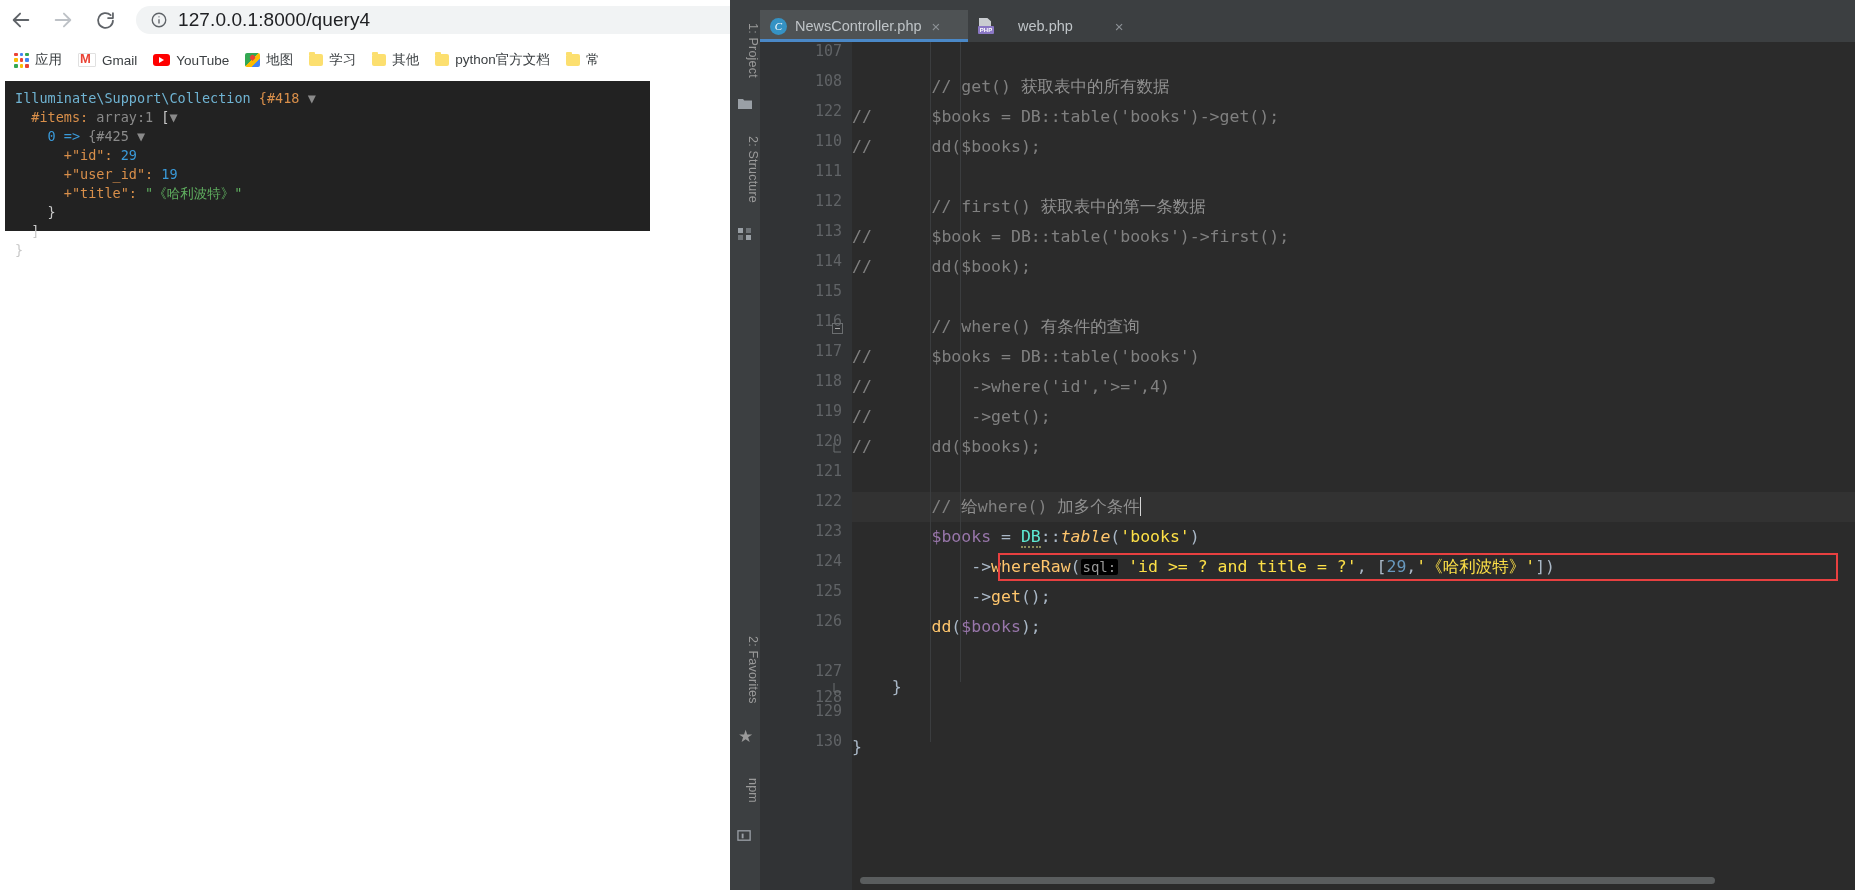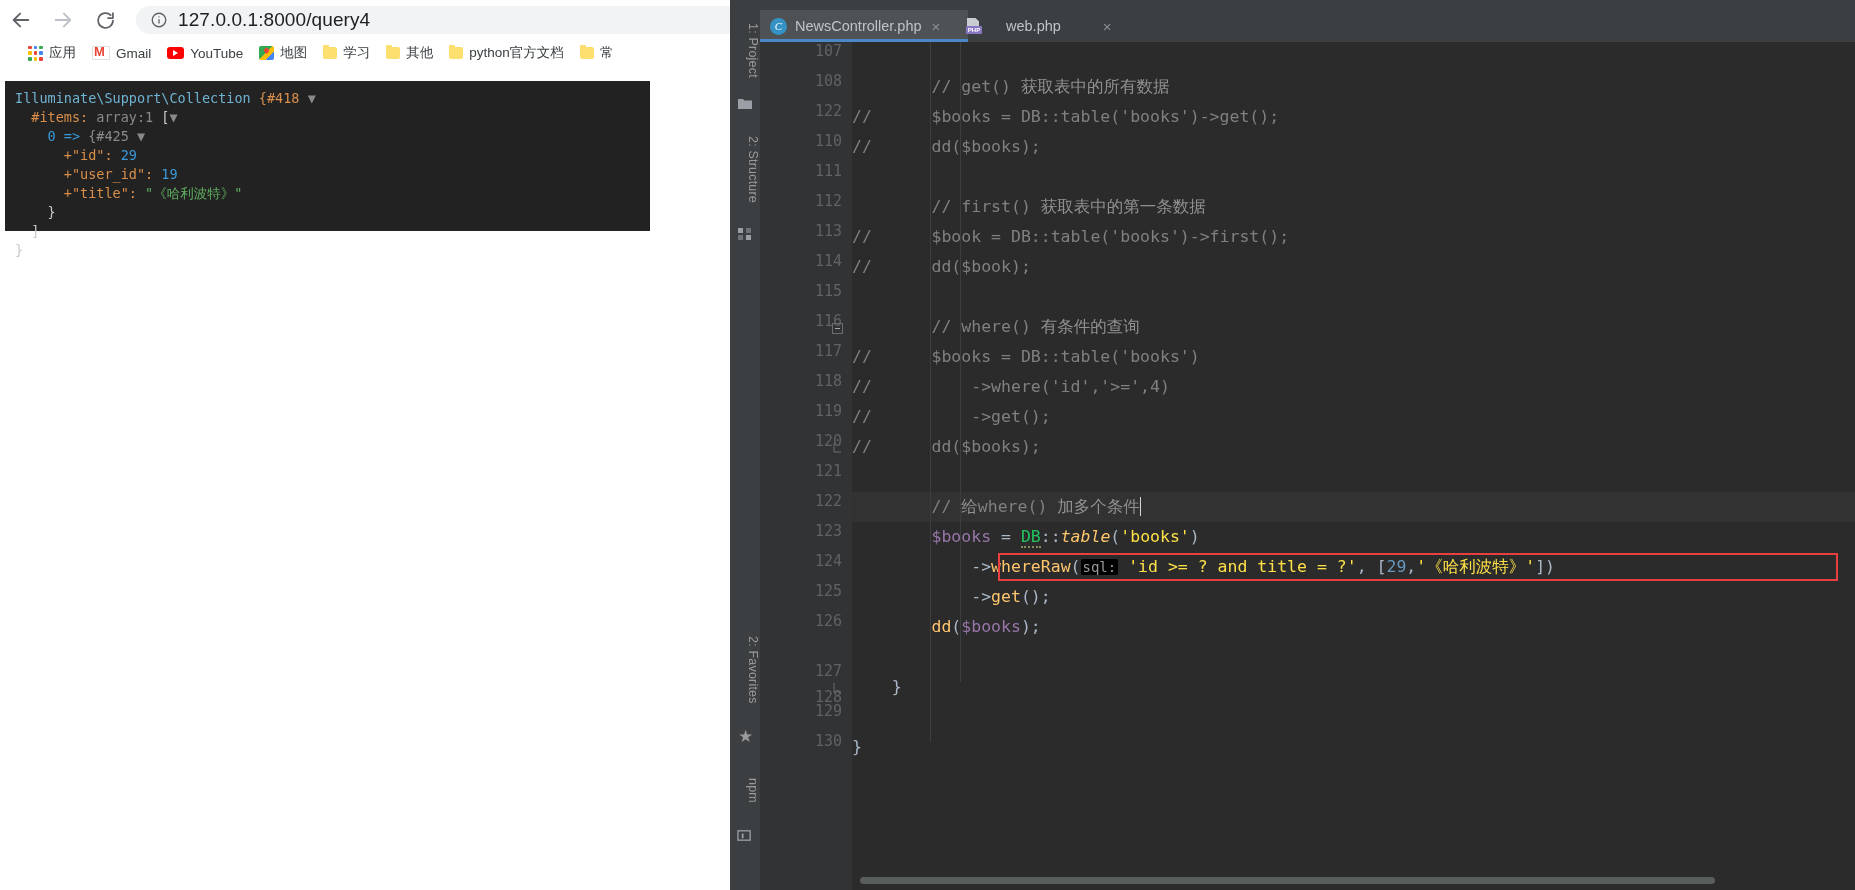--- a/index.html
+++ b/index.html
@@ -11,21 +11,21 @@
   .chrome{position:absolute;left:0;top:0;width:770px;height:890px;background:#fff;overflow:hidden;}
   .chrome-nav{position:absolute;left:0;top:0;width:770px;height:40px;background:#fff;display:flex;align-items:center;}
   .nav-btn{width:42px;height:40px;display:flex;align-items:center;justify-content:center;color:#5f6368;}
   .nav-btn svg{display:block;}
   .omnibox{margin-left:10px;height:28px;flex:1;max-width:640px;background:#f1f3f4;border-radius:14px;
            display:flex;align-items:center;padding:0 14px;}
   .omni-icon{width:18px;height:18px;margin-right:10px;color:#5f6368;flex:0 0 auto;}
   .omni-text{font-size:19px;color:#202124;font-family:"Liberation Sans",sans-serif;letter-spacing:.1px;}
 
   .chrome-bm{position:absolute;left:0;top:40px;width:770px;height:33px;background:#fff;
-             display:flex;align-items:flex-start;padding-left:20px;box-sizing:border-box;}
+             display:flex;align-items:flex-end;padding-left:6px;box-sizing:border-box;}
   .bm{display:flex;align-items:center;height:26px;padding:0 8px;border-radius:4px;white-space:nowrap;}
   .bm-label{font-size:13.5px;color:#3c4043;margin-left:6px;}
   .apps-grid{width:15px;height:15px;display:grid;grid-template-columns:repeat(3,1fr);
              grid-template-rows:repeat(3,1fr);gap:2px;}
   .apps-grid i{display:block;border-radius:1px;}
   .folder-ic{width:14px;height:12px;background:#fcdf6f;border-radius:2px;position:relative;}
   .folder-ic:before{content:"";position:absolute;left:0;top:-2px;width:6px;height:3px;background:#fcdf6f;border-radius:1px 1px 0 0;}
   .gmail-ic{width:16px;height:12px;background:#fff;border:1px solid #e0e0e0;border-radius:1px;position:relative;overflow:hidden;}
   .gmail-ic:before{content:"M";position:absolute;left:1px;top:-3px;font-size:13px;color:#ea4335;font-weight:700;font-family:"Liberation Sans",sans-serif;}
   .yt-ic{width:17px;height:12px;background:#ff0000;border-radius:3px;position:relative;}
@@ -86,21 +86,21 @@
   .cur-line{position:absolute;left:0;width:1003px;height:30px;background:#323232;}
   .cur-line-gutter{position:absolute;left:0;width:92px;height:30px;background:#3a3a3a;}
   .cm{color:#808080;}
   .cm-cn{color:#909090;}
   .var{color:#9876aa;}
   .fn{color:#ffc66d;}
   .fn-i{color:#ffc66d;font-style:italic;}
   .str{color:#fde047;}
   .num{color:#6897bb;}
   .op{color:#a9b7c6;}
-  .cls2{color:#22c55e;}
+  .cls2{color:#5eead4;}
   .hint{background:#000000;color:#999999;border-radius:2px;padding:0 2px;font-size:14px;}
   .wavy{border-bottom:2px dotted #8a8a5a;}
   .redbox{position:absolute;border:2px solid #e84040;box-sizing:border-box;}
   .caret{display:inline-block;width:1.5px;height:19px;background:#d6d6d6;vertical-align:-4px;}
 
   .hscroll{position:absolute;left:100px;bottom:6px;width:855px;height:7px;background:#5a5d5e;border-radius:4px;}
   .star-ic{position:absolute;left:7px;width:17px;height:17px;color:#9a9a9a;font-size:17px;line-height:17px;text-align:center;}
 </style>
 </head>
 <body>
@@ -232,21 +232,21 @@
           </svg>
       </div>
     </div>
 
     <div class="ide-tabs">
       <div class="tab active" style="left:0;width:208px;">
         <span class="cls-ic">C</span>
         <span class="tab-label">NewsController.php</span>
         <span class="tab-close">×</span>
       </div>
-      <div class="tab" style="left:196px;width:140px;gap:32px;">
+      <div class="tab" style="left:208px;width:140px;gap:32px;">
         <span class="php-ic">
           <span class="sheet"></span>
             <span class="php">PHP</span>
         </span>
         <span class="tab-label">web.php</span>
         <span class="tab-close">×</span>
       </div>
     </div>
 
     <div class="editor">

